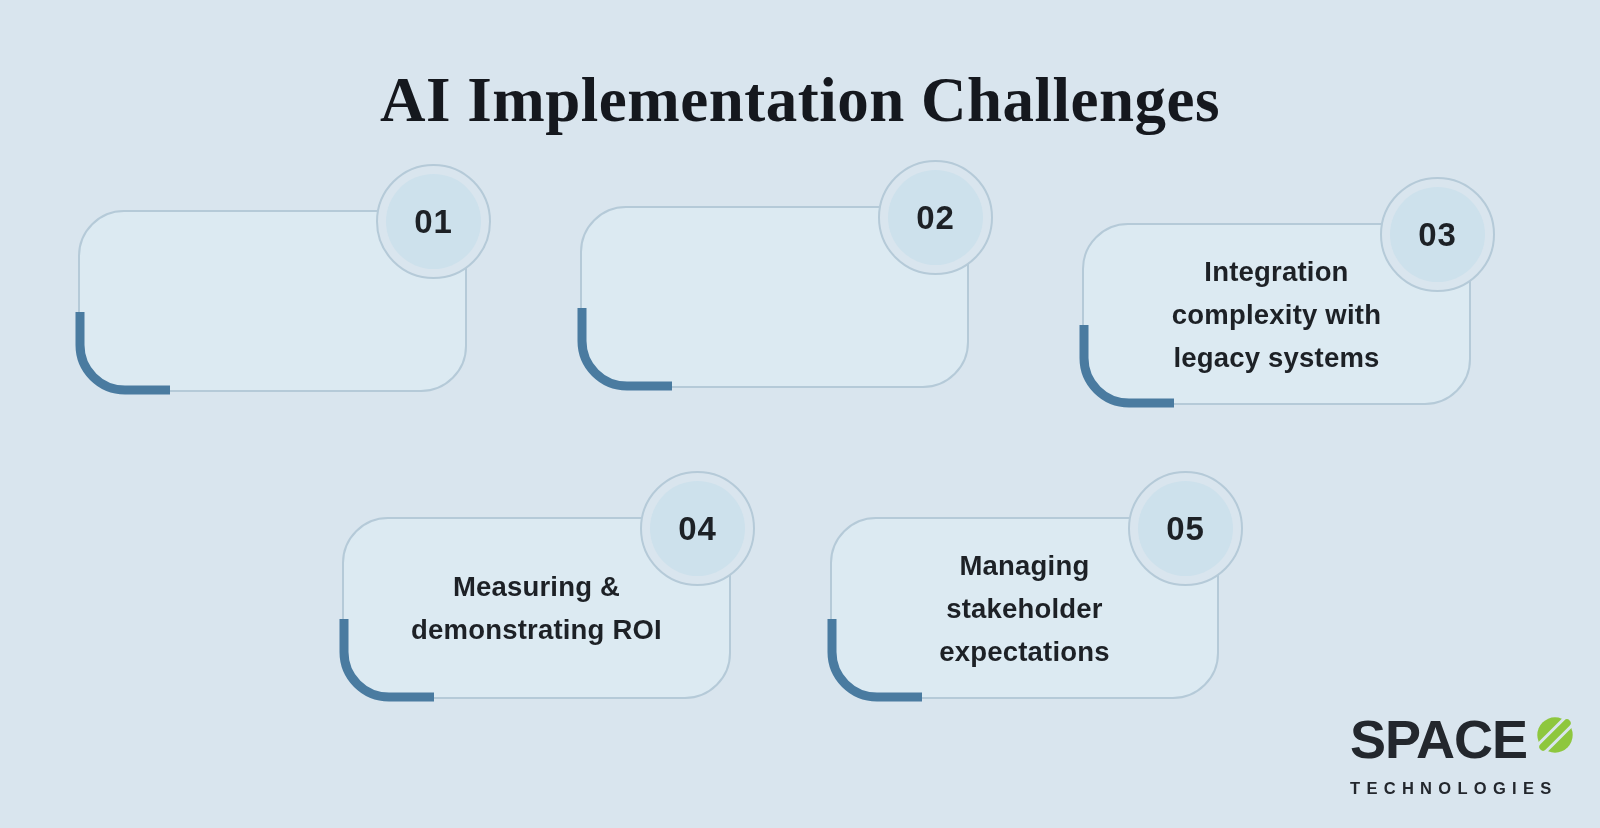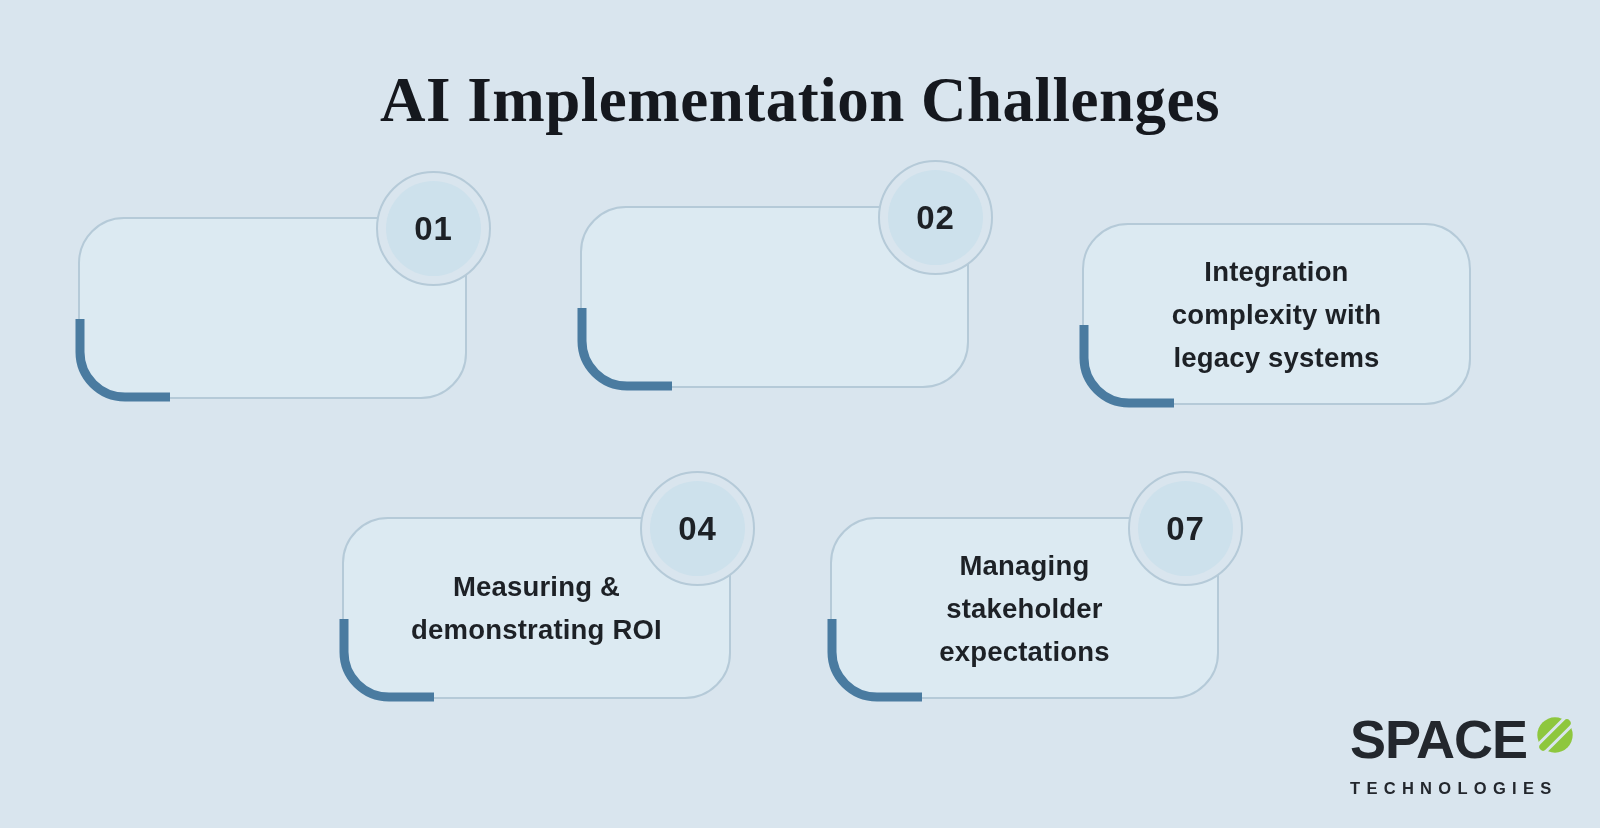--- a/index.html
+++ b/index.html
@@ -11,21 +11,21 @@
     text-align:center;font-family:"Liberation Serif","DejaVu Serif",serif;
     font-weight:700;font-size:63px;letter-spacing:.5px;color:var(--ink,#15181e)
   }
 
   .card{
     position:absolute;width:389px;height:182px;box-sizing:border-box;
     border:2px solid var(--card-border,#b5cad8);border-radius:46px;
     background:var(--card-fill,#dceaf2);
     display:flex;align-items:center;justify-content:center
   }
-  .c1{left:78px;top:217px}
+  .c1{left:78px;top:210px}
   .c2{left:580px;top:206px}
   .c3{left:1082px;top:223px}
   .c4{left:342px;top:517px}
   .c5{left:830px;top:517px}
 
   .card-text{
     white-space:pre-line;text-align:center;
     font-size:27.5px;font-weight:600;line-height:43px;letter-spacing:.2px;
     color:var(--card-ink,#1d2126);position:relative;z-index:2
   }
@@ -87,20 +87,24 @@
       <span class="num">02</span>
     </div>
   </div>
 
   <div class="card c3">
     <div class="accent">
       <svg viewBox="0 0 170 95">
         <path d="M5 12 L5 45 A45 45 0 0 0 50 90 L95 90"></path>
       </svg>
     </div>
+    <div class="badge">
+      <div class="badge-inner"></div>
+      <span class="num">03</span>
+    </div>
     <div class="card-text">Integration
 complexity with
 legacy systems</div>
   </div>
 
   <div class="card c4">
     <div class="accent">
       <svg viewBox="0 0 170 95">
         <path d="M5 12 L5 45 A45 45 0 0 0 50 90 L95 90"></path>
       </svg>
@@ -114,21 +118,21 @@
   </div>
 
   <div class="card c5">
     <div class="accent">
       <svg viewBox="0 0 170 95">
         <path d="M5 12 L5 45 A45 45 0 0 0 50 90 L95 90"></path>
       </svg>
     </div>
     <div class="badge">
       <div class="badge-inner"></div>
-      <span class="num">07</span>
+      <span class="num">05</span>
     </div>
     <div class="card-text">Managing
 stakeholder
 expectations</div>
   </div>
 
   <div class="logo">
     <div class="logo-row">
       <span class="logo-word">SPACE</span>
       <svg class="logo-o" viewBox="0 0 52 52">

